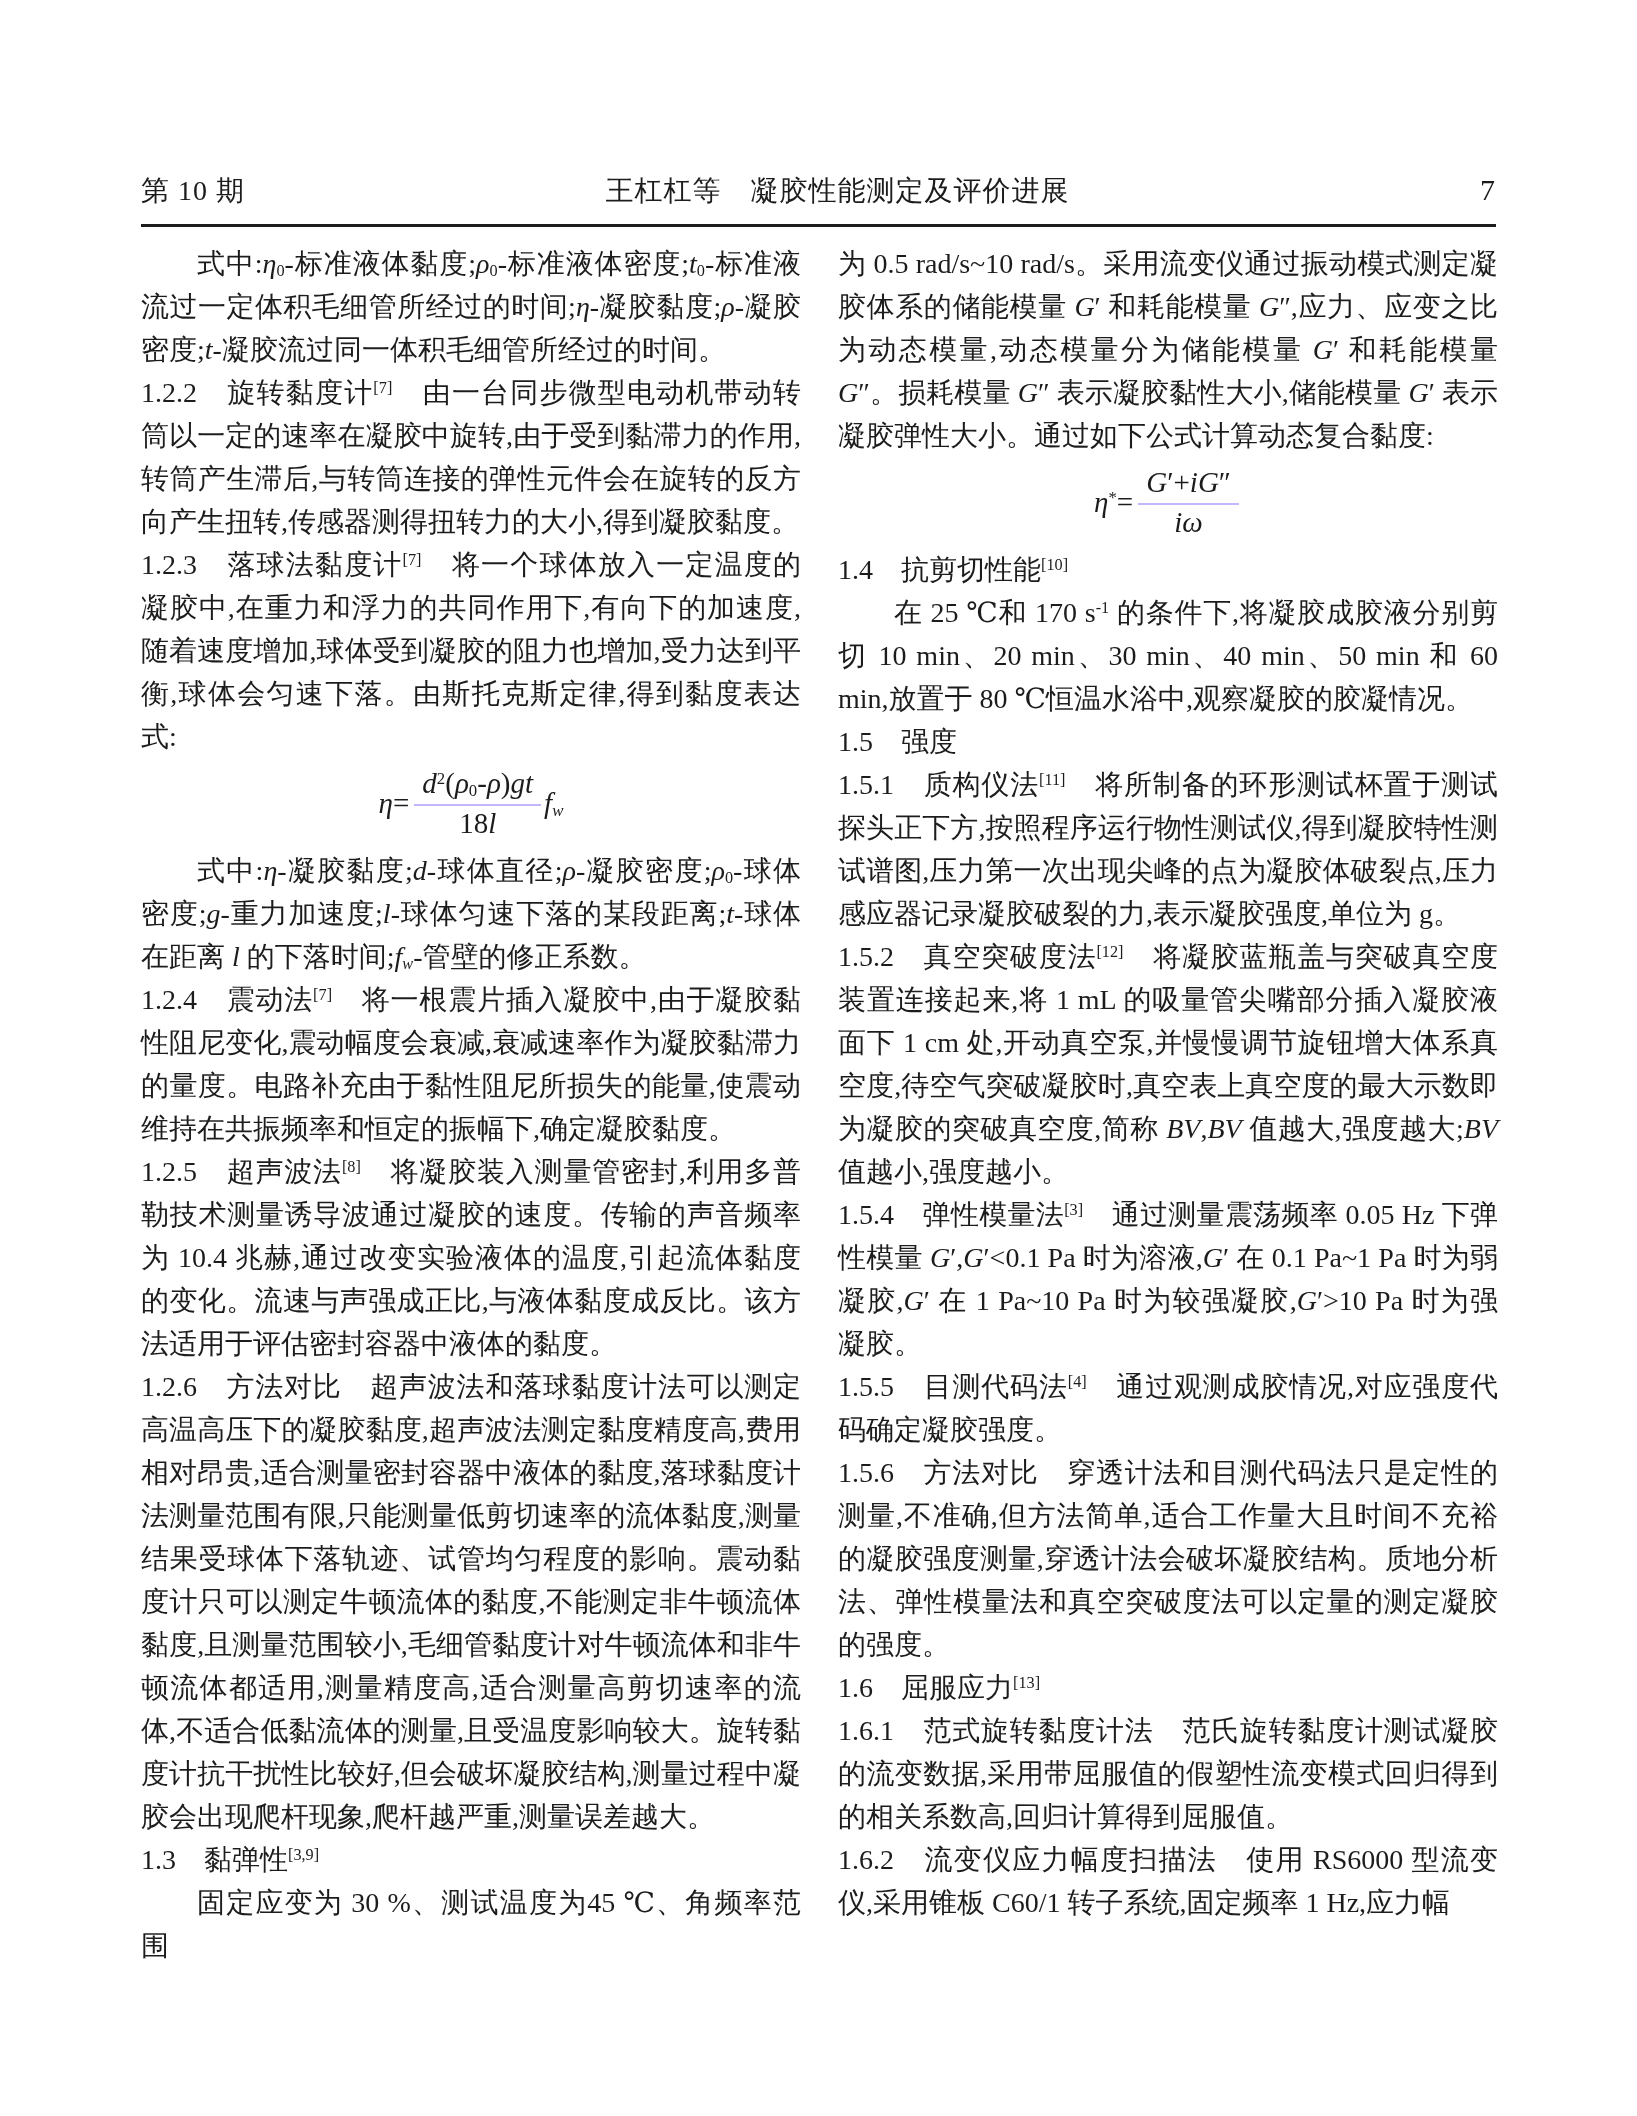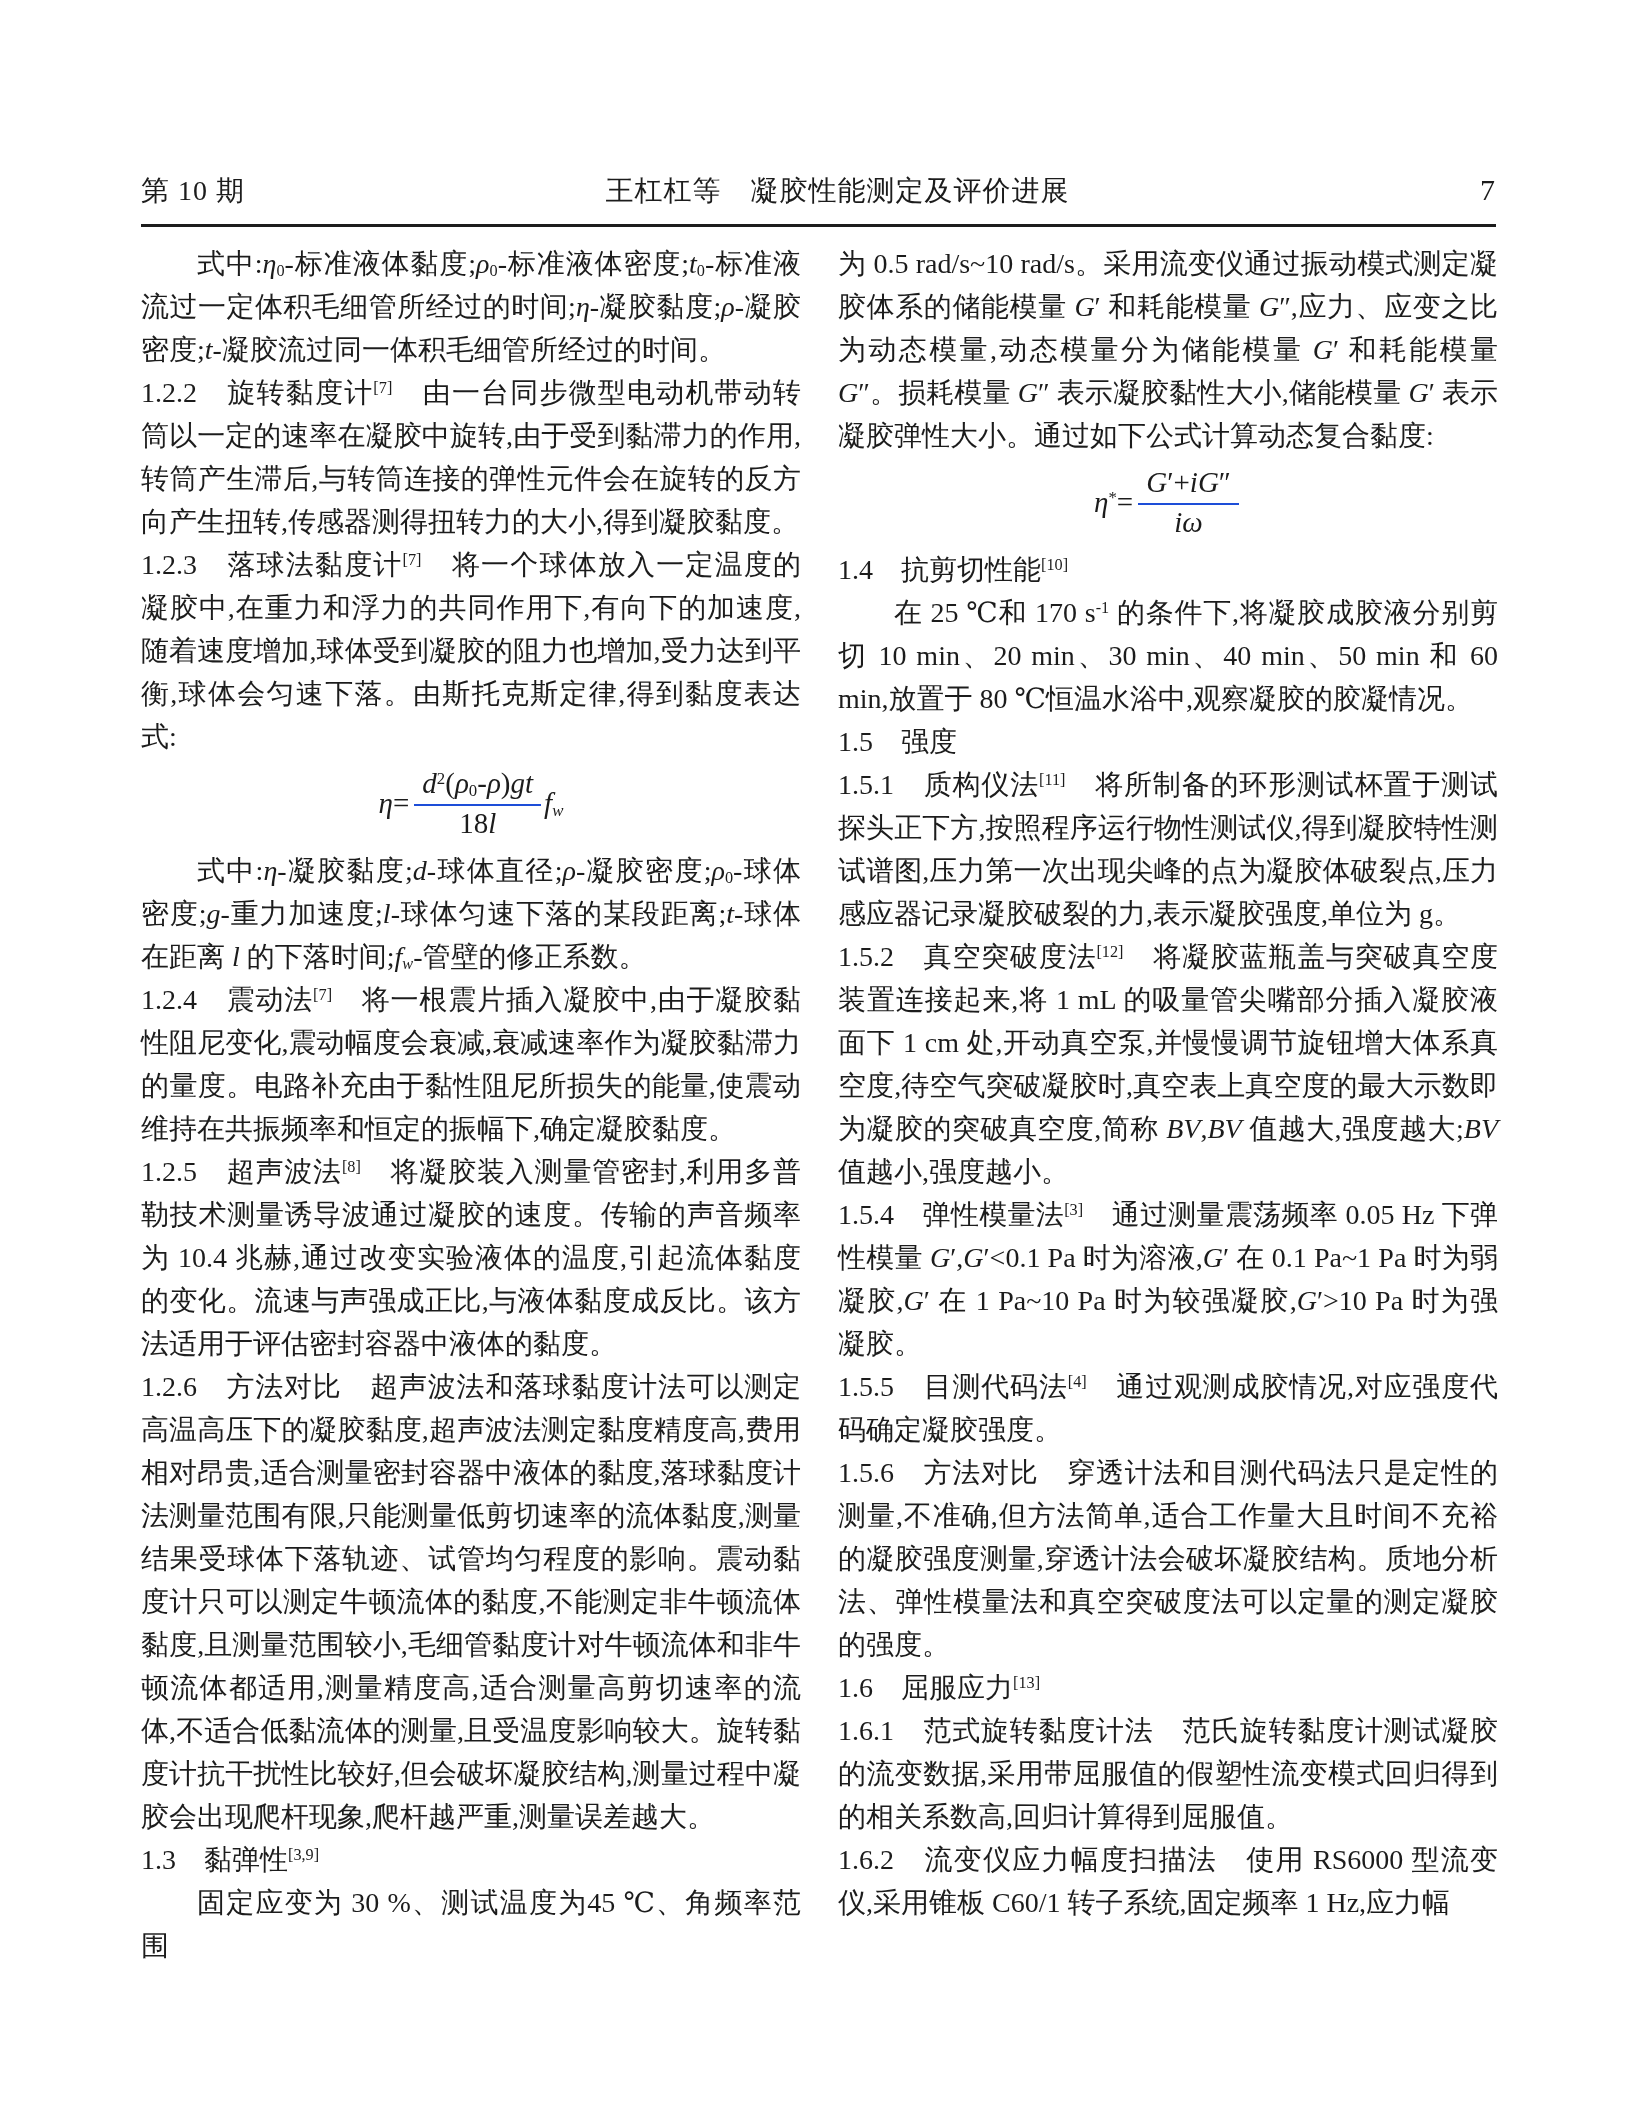--- a/index.html
+++ b/index.html
@@ -61,21 +61,21 @@
     line-height: 1.2;
     text-align: center;
   }
   .frac {
     display: inline-flex;
     flex-direction: column;
     align-items: center;
     margin: 0 3px;
     vertical-align: middle;
   }
-  .frac .num { padding: 0 8px 3px; border-bottom: 2px solid #1d4ed8; }
+  .frac .num { padding: 0 8px 3px; border-bottom: 2px solid #c4b5fd; }
   .frac .den { padding-top: 0; }
   .f-lhs { margin-right: 2px; }
   .f-rhs { margin-left: 0; }
 </style>
 </head>
 <body>
 
 <div class="page">
 
   <div class="page-header">

